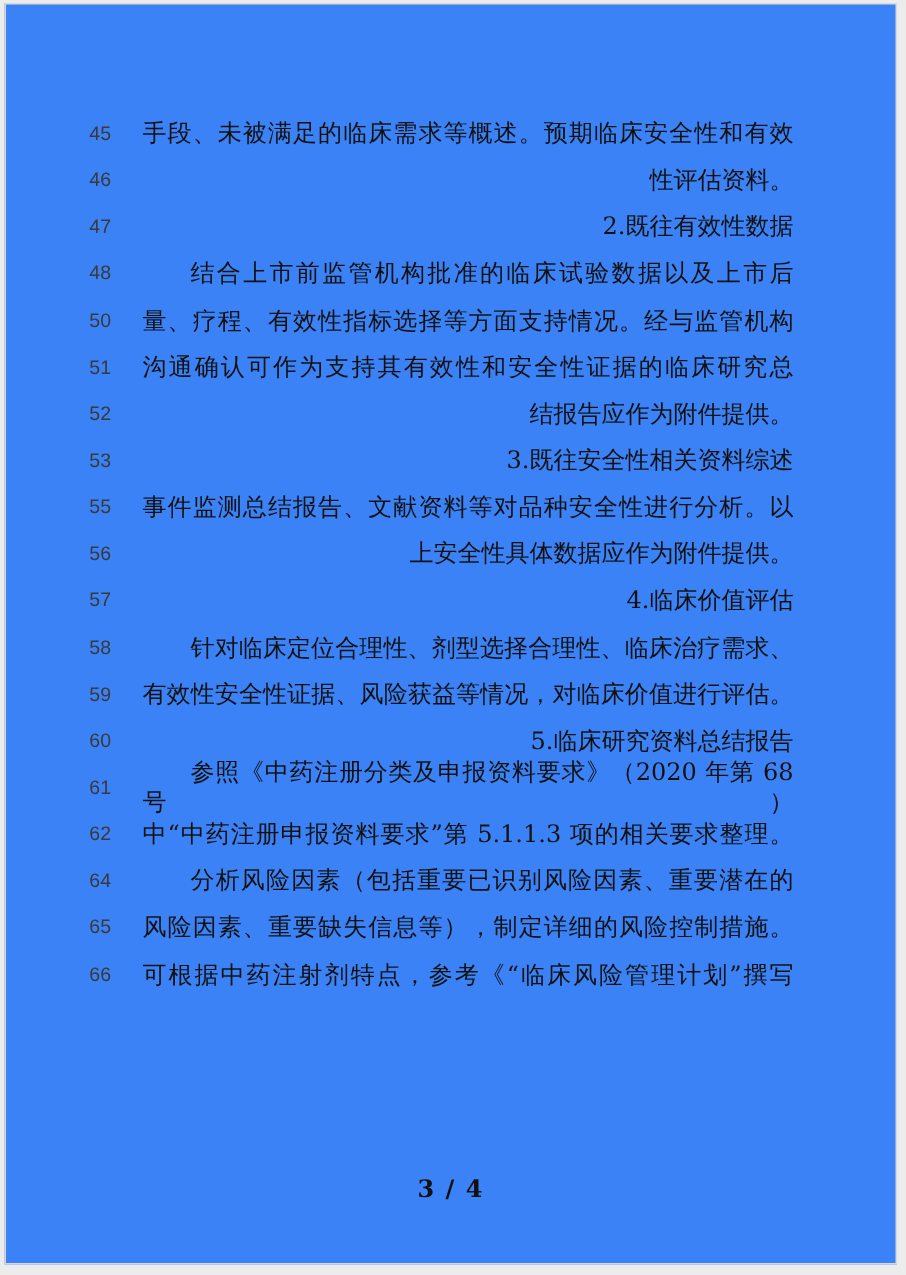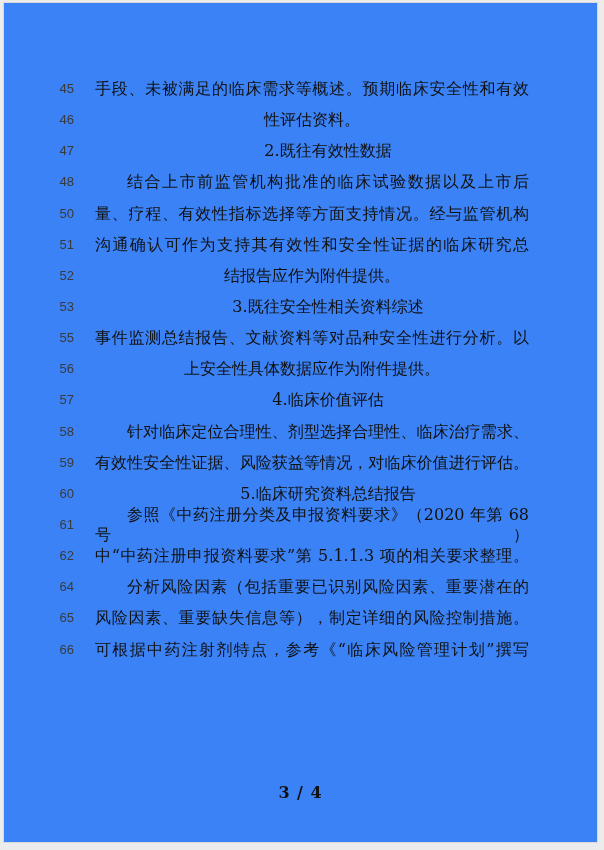--- a/index.html
+++ b/index.html
@@ -48,21 +48,21 @@
     line-height: 1.2;
     color: #111111;
     font-family: "DejaVu Serif", serif;
     white-space: normal;
   }
   .txt.justify {
     text-align: justify;
     text-align-last: justify;
   }
   .txt.left {
-    text-align: center;
+    text-align: right;
   }
   .txt.indent {
     text-indent: 32px;
   }
   .footer {
     position: absolute;
     top: 780px;
     left: 0;
     width: 100%;
     text-align: center;

